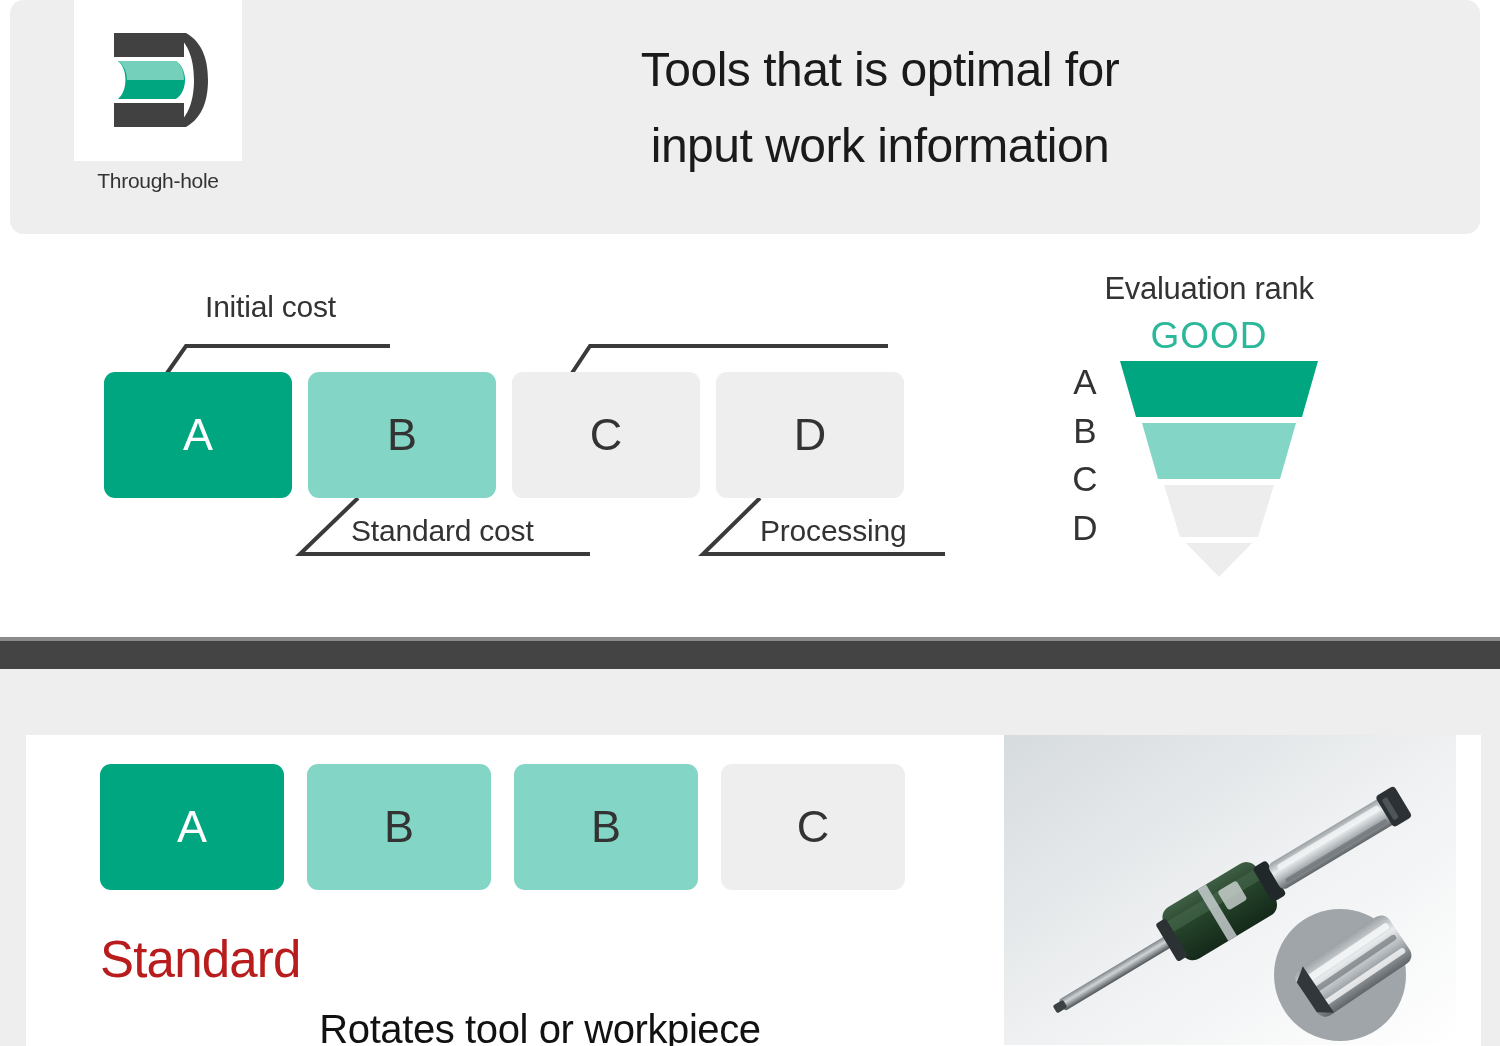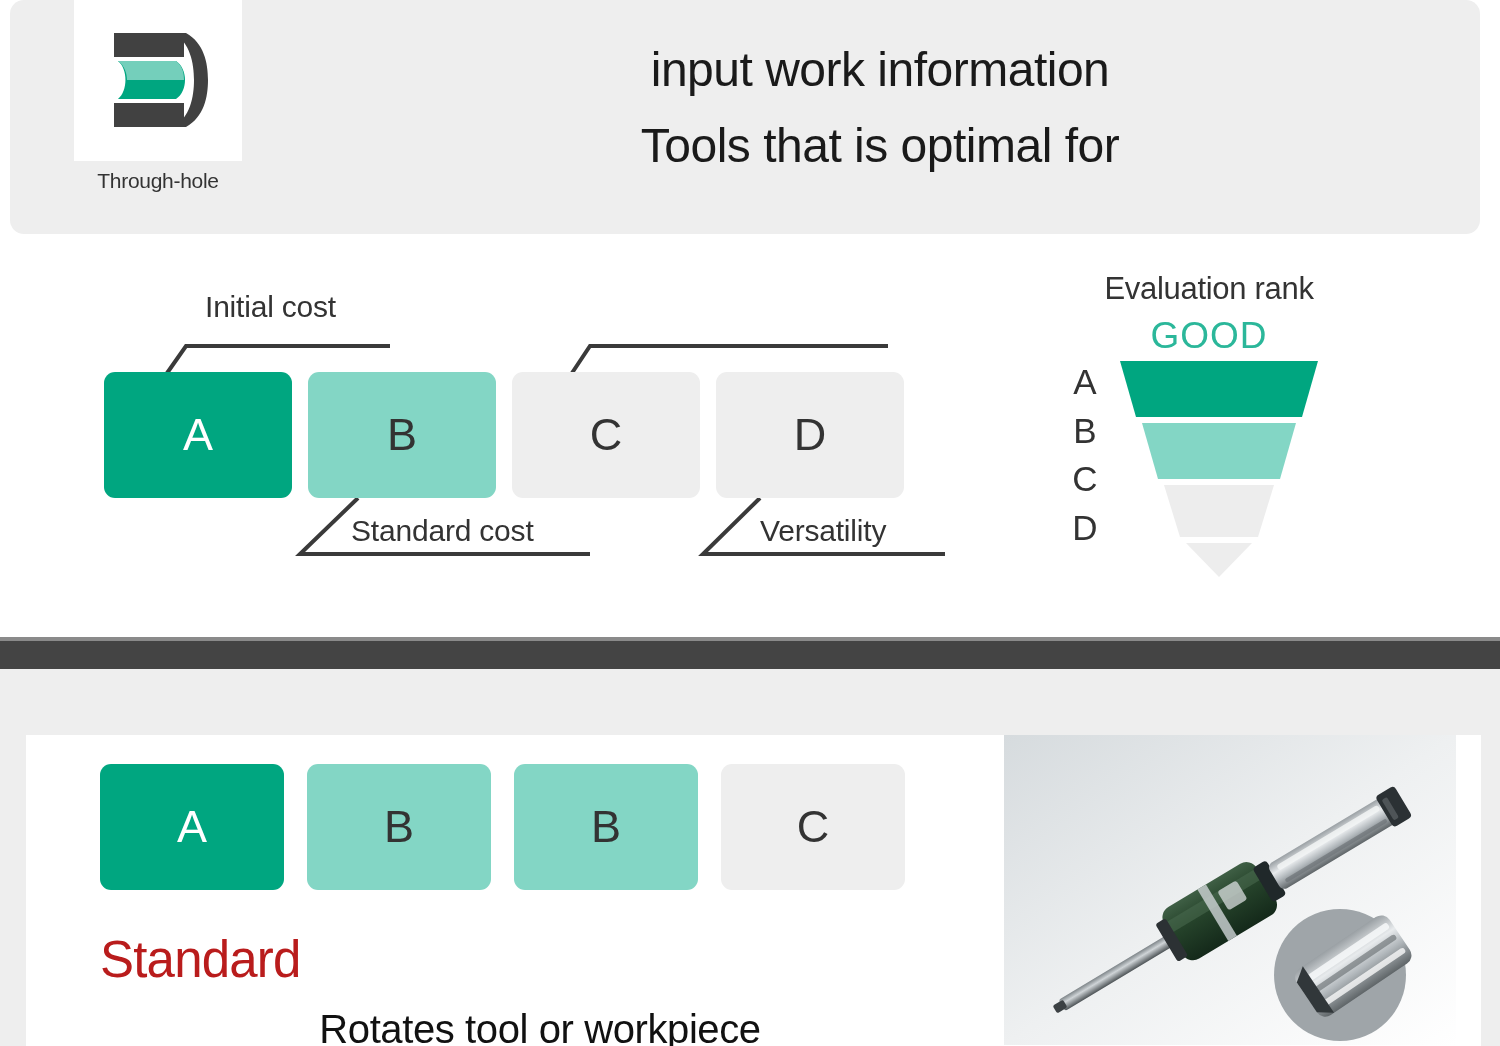--- a/index.html
+++ b/index.html
@@ -131,37 +131,37 @@
           <rect x="16" y="8" width="70" height="24" fill="#414141"></rect>
           <rect x="16" y="78" width="70" height="24" fill="#414141"></rect>
           <path d="M20 36 C30 44 30 66 20 74 L78 74 C90 66 90 44 78 36 Z" fill="#00a680"></path>
           <path d="M20 36 C27 41 29 49 29 55 L86 55 C86 49 85 41 78 36 Z" fill="#74cfbb"></path>
         </svg>
       </div>
       <div class="hole-label">Through-hole</div>
     </div>
 
     <div class="header-title">
+      <div>Tools that is optimal for</div>
       <div>input work information</div>
-      <div>Tools that is optimal for</div>
     </div>
   </div>
 
   <div class="criteria-region">
 
     <svg class="lead-svg" style="left:0;top:0;width:1000px;height:400px;">
       <polyline points="165,140 186,110 390,110" fill="none" stroke="#3a3a3a" stroke-width="4"></polyline>
       <polyline points="570,140 590,110 888,110" fill="none" stroke="#3a3a3a" stroke-width="4"></polyline>
       <polyline points="358,262 300,318 590,318" fill="none" stroke="#3a3a3a" stroke-width="4"></polyline>
       <polyline points="760,262 703,318 945,318" fill="none" stroke="#3a3a3a" stroke-width="4"></polyline>
     </svg>
 
     <div class="callout top" style="left:205px; top:54px;">Initial cost</div>
     <div class="callout" style="left:351px; top:278px;">Standard cost</div>
-    <div class="callout" style="left:760px; top:278px;">Versatility</div>
+    <div class="callout" style="left:760px; top:278px;">Processing</div>
 
     <div class="grade-row">
       <div class="grade-box g-a">A</div>
       <div class="grade-box g-b">B</div>
       <div class="grade-box g-c">C</div>
       <div class="grade-box g-d">D</div>
     </div>
 
     <div class="rank-wrap">
       <div class="rank-title">Evaluation rank</div>

